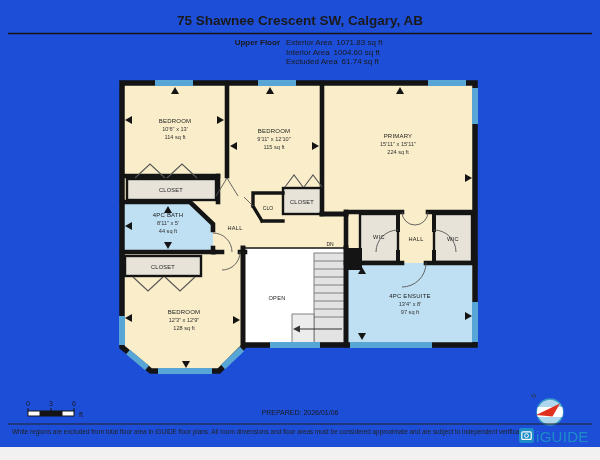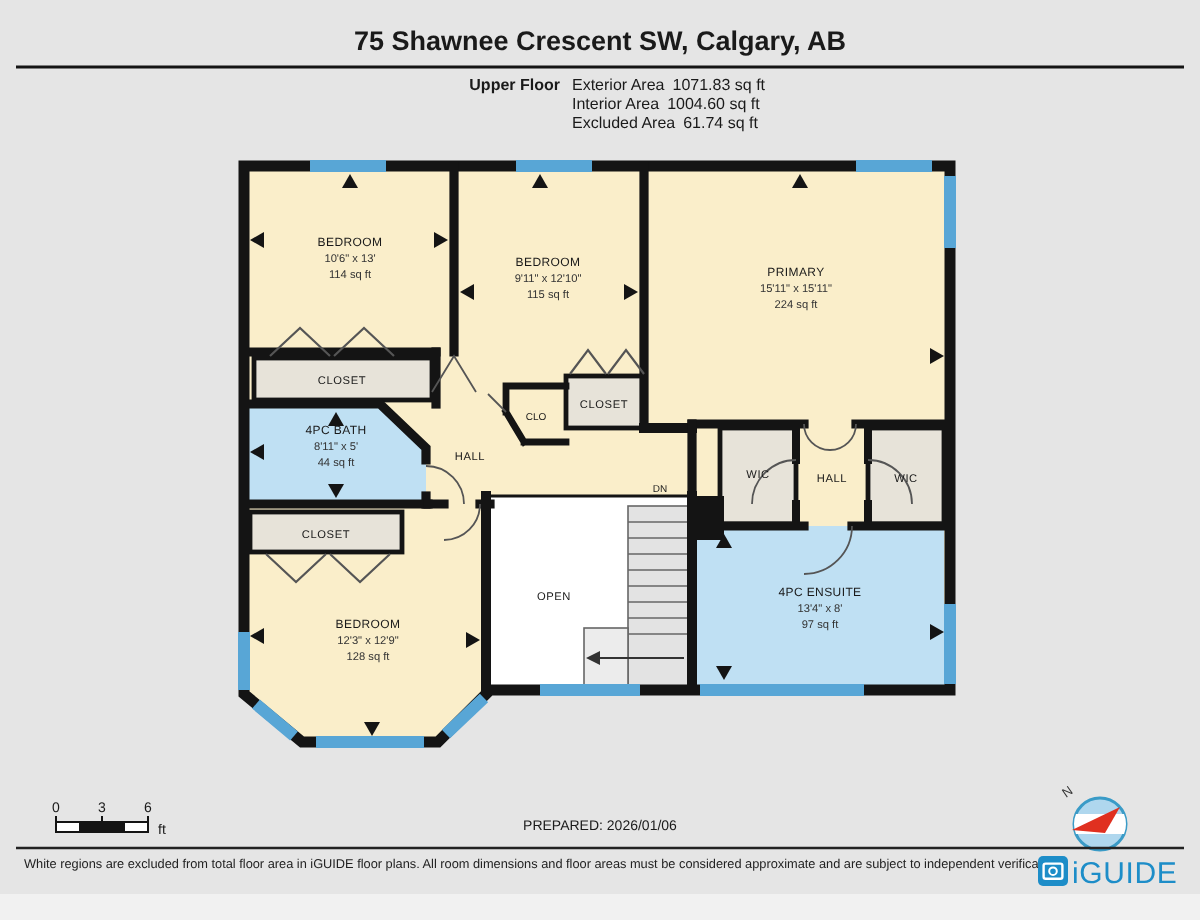--- a/index.html
+++ b/index.html
@@ -1,16 +1,16 @@
 <!DOCTYPE html>
 <html><head>
 <meta charset="utf-8">
 <style>
   html,body{margin:0;padding:0;background:#fff;}
-  .page{width:600px;height:460px;position:relative;background:#e5e5e5;overflow:hidden;}
+  .page{width:600px;height:460px;position:relative;background:#1d4ed8;overflow:hidden;}
   svg{display:block;}
   svg text{font-family:"Liberation Sans","DejaVu Sans",sans-serif;fill:#1a1a1a;}
   .title{font-size:13.5px;font-weight:bold;}
   .floor-label{font-size:8px;font-weight:bold;}
   .stat{font-size:8px;}
   .room-name{font-size:6px;letter-spacing:.2px;}
   .room-sub{font-size:5.6px;fill:#333;}
   .small-label{font-size:5.6px;letter-spacing:.3px;}
   .tiny-label{font-size:5px;}
   .scale-num{font-size:7px;}

